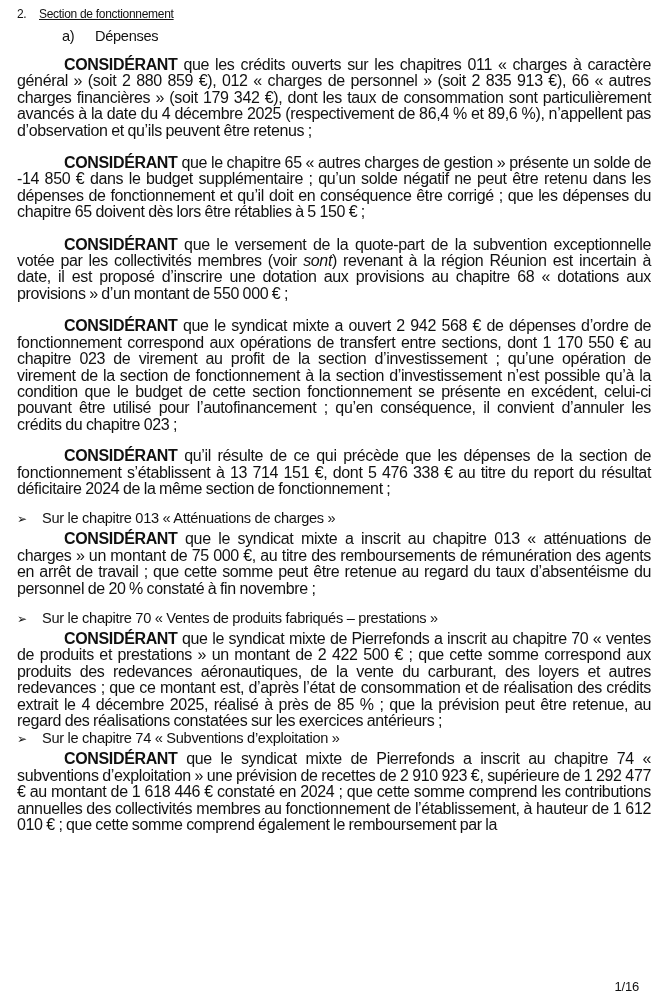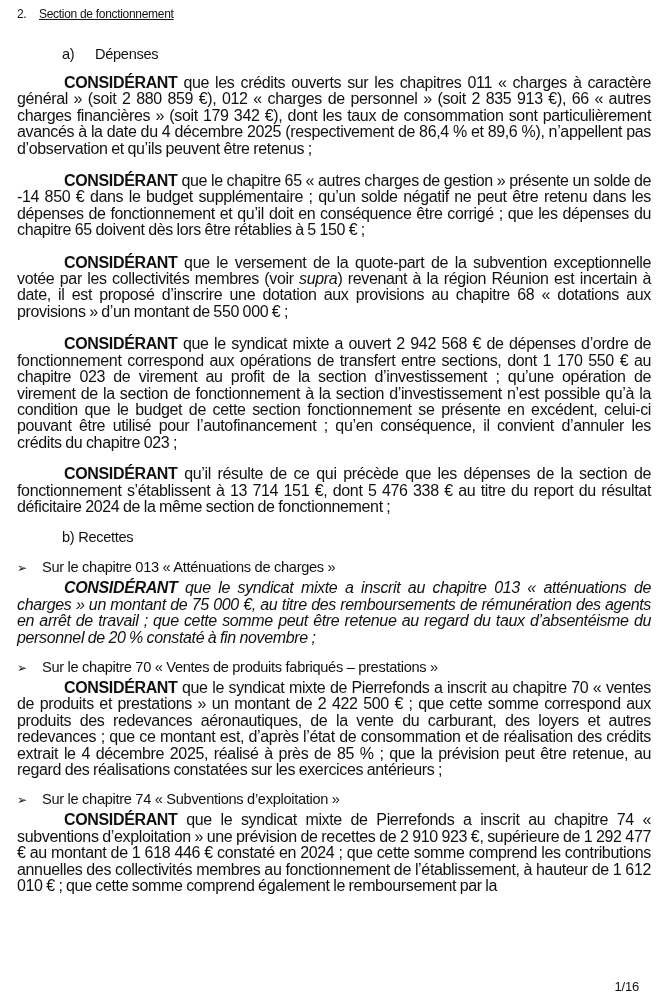--- a/index.html
+++ b/index.html
@@ -20,63 +20,60 @@
 </style>
 </head>
 <body>
 
 <div class="page">
 
   <p class="h2">
     <span class="num">2.</span><span class="title">Section de fonctionnement</span>
   </p>
 
-  <p class="h3" style="margin-top:21px;">
+  <p class="h3" style="margin-top:3px;">
     <span class="lbl">a)</span><span>Dépenses</span>
   </p>
 
   <p class="para narrow" style="margin-top:12px;">
     <span class="kw">CONSIDÉRANT</span><span> que les crédits ouverts sur les chapitres 011 « charges à caractère général » (soit 2 880 859 €), 012 « charges de personnel » (soit 2 835 913 €), 66 « autres charges financières » (soit 179 342 €), dont les taux de consommation sont particulièrement avancés à la date du 4 décembre 2025 (respectivement de 86,4 % et 89,6 %), n’appellent pas d’observation et qu’ils peuvent être retenus ;</span>
   </p>
 
   <p class="para narrow" style="margin-top:16px;">
     <span class="kw">CONSIDÉRANT</span><span> que le chapitre 65 « autres charges de gestion » présente un solde de -14 850 € dans le budget supplémentaire ; qu’un solde négatif ne peut être retenu dans les dépenses de fonctionnement et qu’il doit en conséquence être corrigé ; que les dépenses du chapitre 65 doivent dès lors être rétablies à 5 150 € ;</span>
   </p>
 
   <p class="para narrow" style="margin-top:16px;">
-    <span class="kw">CONSIDÉRANT</span><span> que le versement de la quote-part de la subvention exceptionnelle votée par les collectivités membres (voir </span><em>supra</em><span>) revenant à la région Réunion est incertain à date, il est proposé d’inscrire une dotation aux provisions au chapitre 68 « dotations aux provisions » d’un montant de 550 000 € ;</span>
+    <span class="kw">CONSIDÉRANT</span><span> que le versement de la quote-part de la subvention exceptionnelle votée par les collectivités membres (voir </span><em>sont</em><span>) revenant à la région Réunion est incertain à date, il est proposé d’inscrire une dotation aux provisions au chapitre 68 « dotations aux provisions » d’un montant de 550 000 € ;</span>
   </p>
 
   <p class="para narrow" style="margin-top:16px;">
     <span class="kw">CONSIDÉRANT</span><span> que le syndicat mixte a ouvert 2 942 568 € de dépenses d’ordre de fonctionnement correspond aux opérations de transfert entre sections, dont 1 170 550 € au chapitre 023 de virement au profit de la section d’investissement ; qu’une opération de virement de la section de fonctionnement à la section d’investissement n’est possible qu’à la condition que le budget de cette section fonctionnement se présente en excédent, celui-ci pouvant être utilisé pour l’autofinancement ; qu’en conséquence, il convient d’annuler les crédits du chapitre 023 ;</span>
   </p>
 
   <p class="para narrow" style="margin-top:15px;">
     <span class="kw">CONSIDÉRANT</span><span> qu’il résulte de ce qui précède que les dépenses de la section de fonctionnement s’établissent à 13 714 151 €, dont 5 476 338 € au titre du report du résultat déficitaire 2024 de la même section de fonctionnement ;</span>
   </p>
 
-  <p class="h3" style="margin-top:13px;">
-    <span>b)</span> <span>Recettes</span>
-  </p>
 
   <p class="bullet" style="margin-top:12px;">
     <span class="arrow">➢</span><span>Sur le chapitre 013 « Atténuations de charges »</span>
   </p>
-  <p class="para narrow" style="margin-top:3px;font-style:italic;">
+  <p class="para narrow" style="margin-top:3px;">
     <span class="kw">CONSIDÉRANT</span><span> que le syndicat mixte a inscrit au chapitre 013 « atténuations de charges » un montant de 75 000 €, au titre des remboursements de rémunération des agents en arrêt de travail ; que cette somme peut être retenue au regard du taux d’absentéisme du personnel de 20 % constaté à fin novembre ;</span>
   </p>
 
   <p class="bullet" style="margin-top:12px;">
     <span class="arrow">➢</span><span>Sur le chapitre 70 « Ventes de produits fabriqués – prestations »</span>
   </p>
   <p class="para narrow" style="margin-top:3px;">
     <span class="kw">CONSIDÉRANT</span><span> que le syndicat mixte de Pierrefonds a inscrit au chapitre 70 « ventes de produits et prestations » un montant de 2 422 500 € ; que cette somme correspond aux produits des redevances aéronautiques, de la vente du carburant, des loyers et autres redevances ; que ce montant est, d’après l’état de consommation et de réalisation des crédits extrait le 4 décembre 2025, réalisé à près de 85 % ; que la prévision peut être retenue, au regard des réalisations constatées sur les exercices antérieurs ;</span>
   </p>
 
-  <p class="bullet" style="margin-top:12px;">
+  <p class="bullet" style="">
     <span class="arrow">➢</span><span>Sur le chapitre 74 « Subventions d’exploitation »</span>
   </p>
   <p class="para narrow" style="margin-top:3px;">
     <span class="kw">CONSIDÉRANT</span><span> que le syndicat mixte de Pierrefonds a inscrit au chapitre 74 « subventions d’exploitation » une prévision de recettes de 2 910 923 €, supérieure de 1 292 477 € au montant de 1 618 446 € constaté en 2024 ; que cette somme comprend les contributions annuelles des collectivités membres au fonctionnement de l’établissement, à hauteur de 1 612 010 € ; que cette somme comprend également le remboursement par la</span>
   </p>
 
 </div>
 
 <div class="footer">1/16</div>
 

